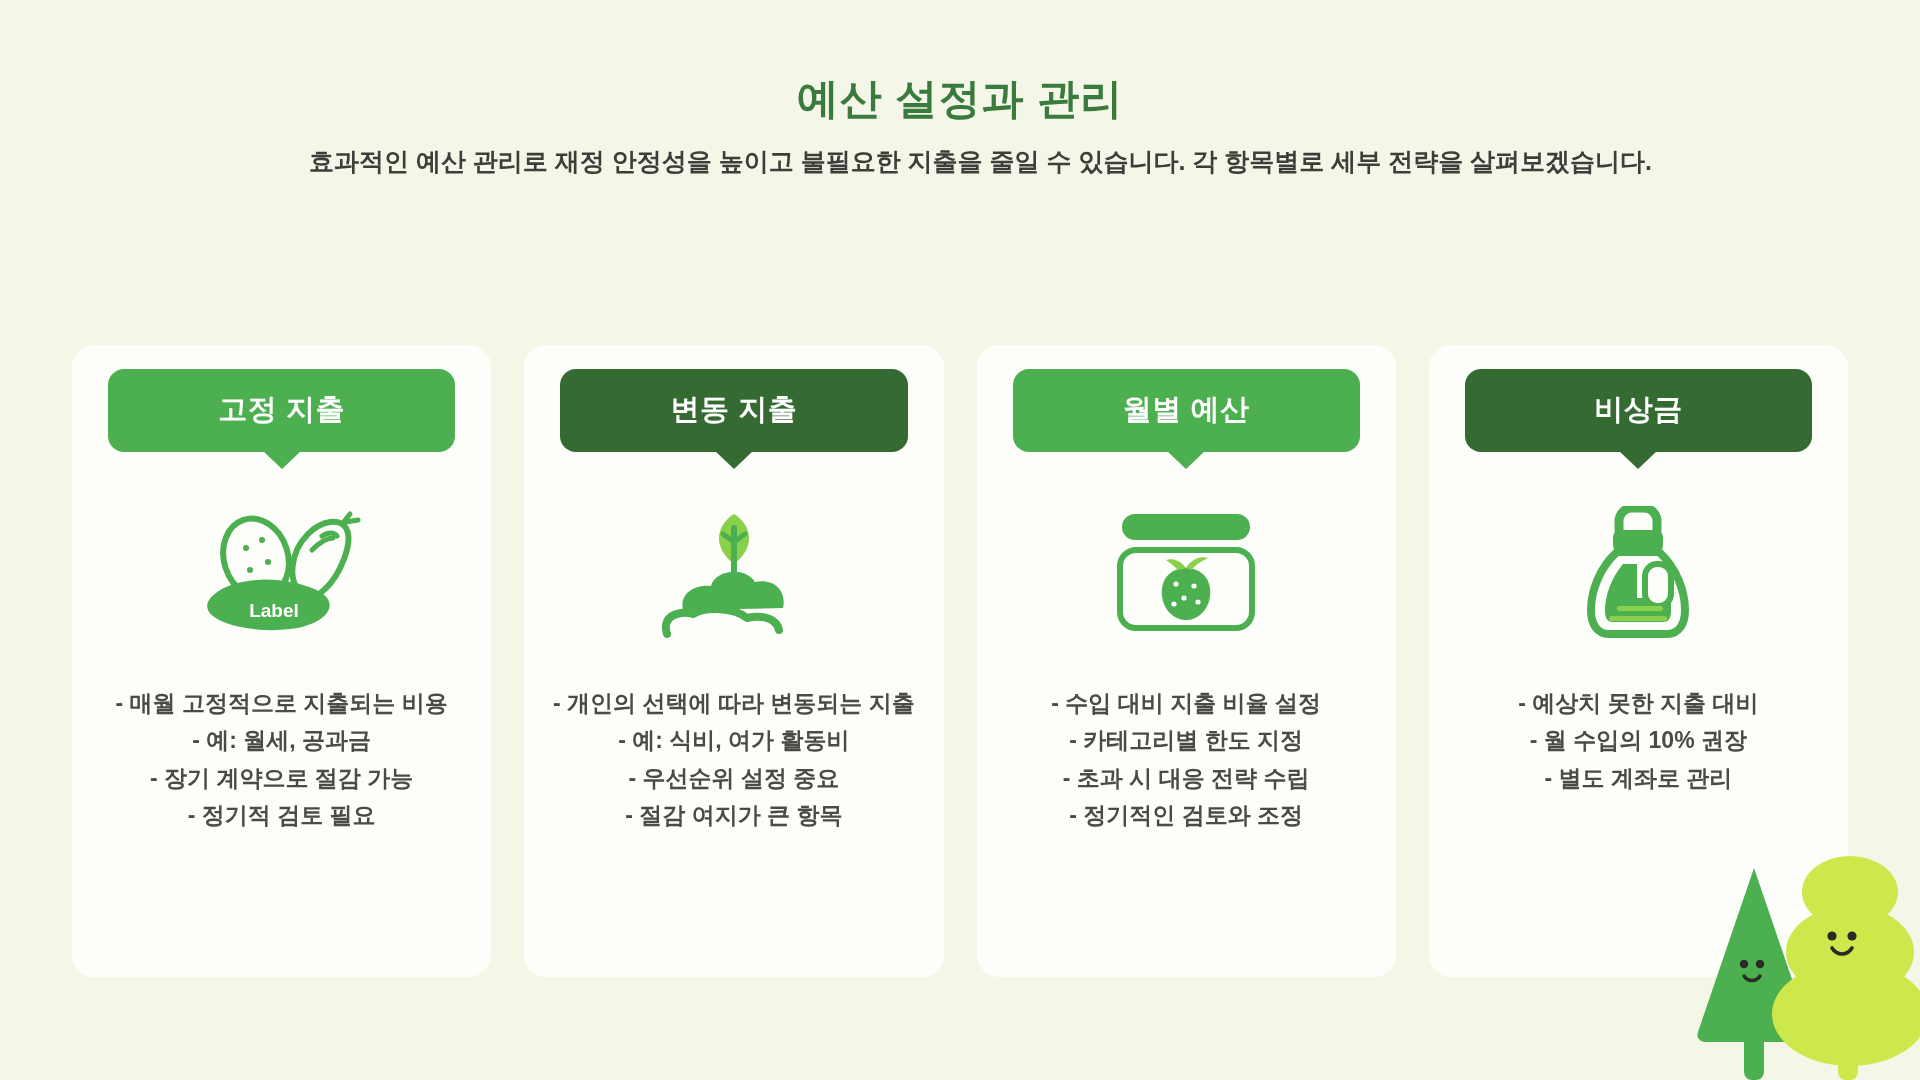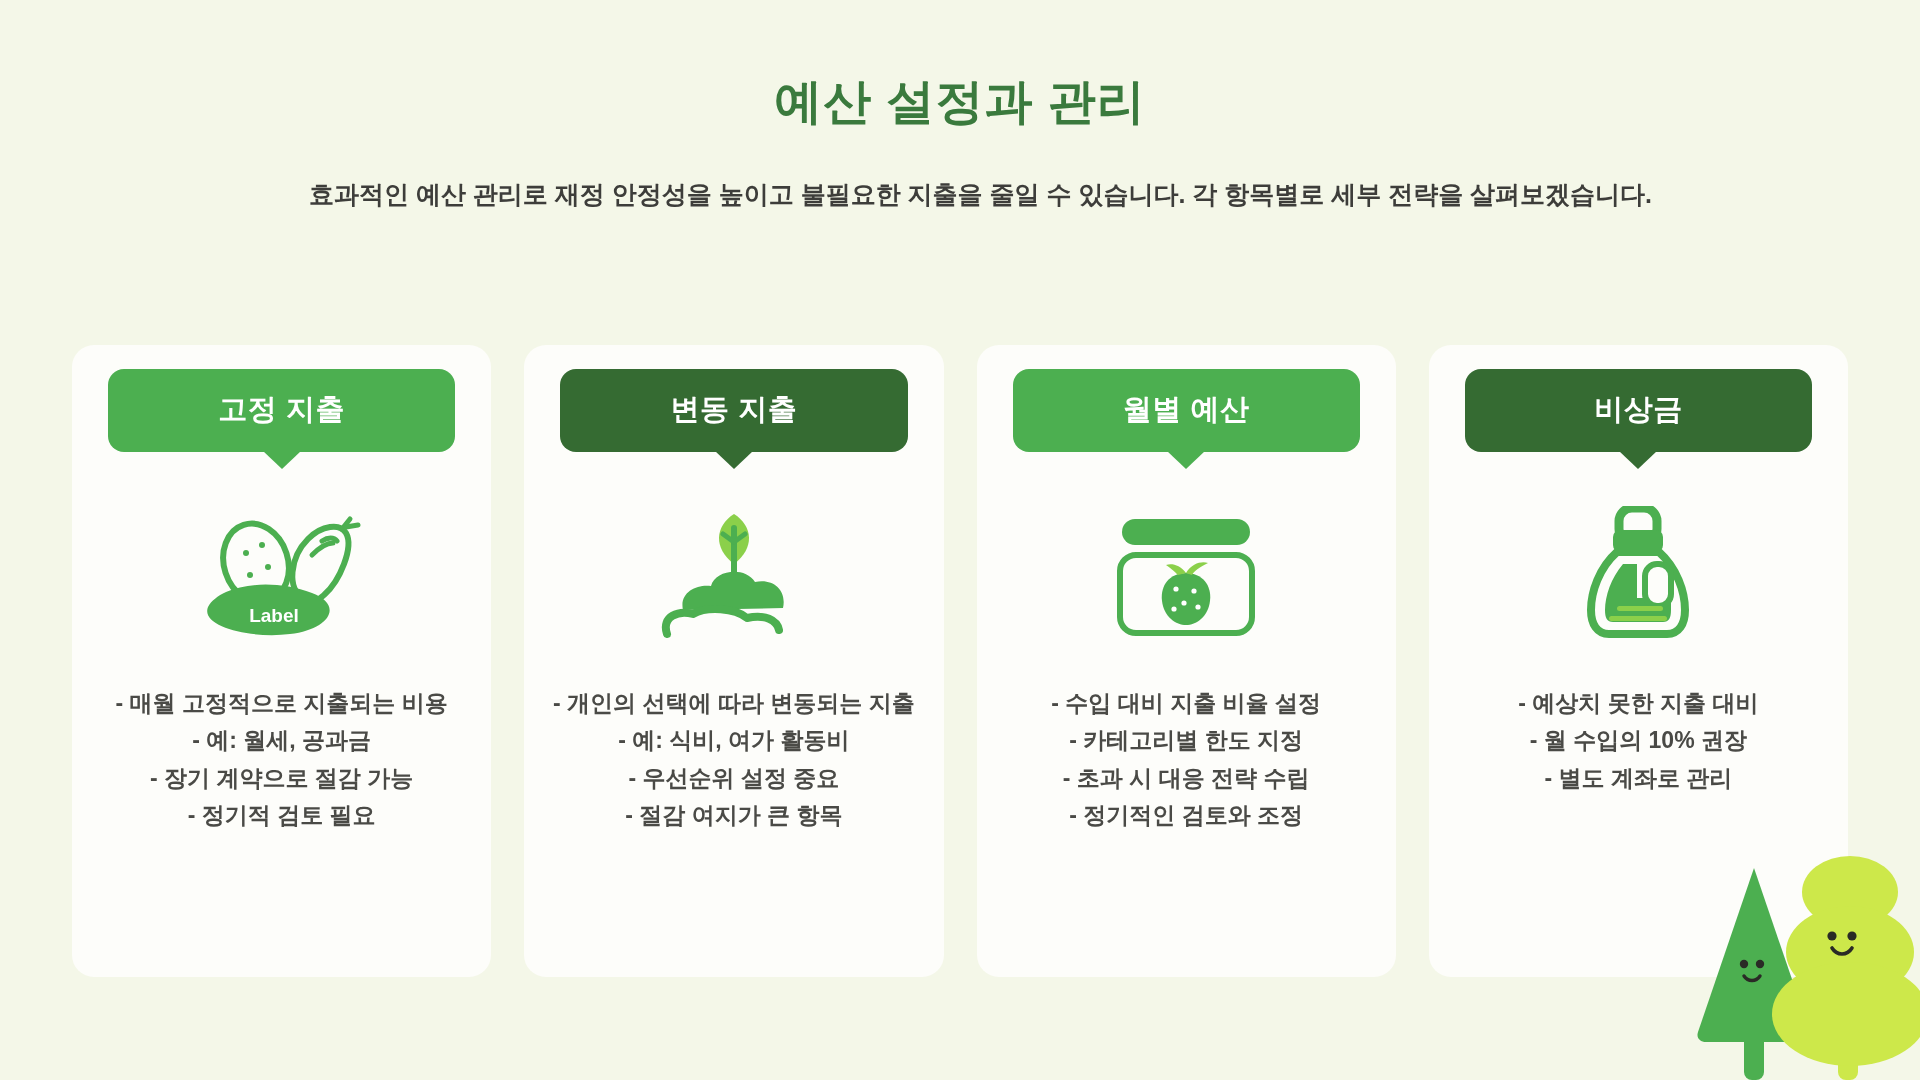--- a/index.html
+++ b/index.html
@@ -10,29 +10,29 @@
   body {
     background: #f4f7e8;
     font-family: "Liberation Sans", "DejaVu Sans", sans-serif;
     position: relative;
   }
 
   
   #page-title {
     text-align: center;
     margin-top: 76px;
-    font-size: 48px;
+    font-size: 42px;
     font-weight: 800;
     letter-spacing: 1px;
     color: #3a7a3d;
     line-height: 1.1;
   }
   #page-subtitle {
     text-align: center;
-    margin-top: 48px;
+    margin-top: 22px;
     font-size: 25px;
     font-weight: 600;
     color: #3d3d3a;
     line-height: 1.4;
     padding-left: 41px;
   }
 
   
   #cards {
     position: absolute;
@@ -74,21 +74,21 @@
     border-right: 19px solid transparent;
     border-top: 18px solid var(--hdr);
   }
   .hdr-light { --hdr: #4caf50; background: #4caf50; }
   .hdr-dark  { --hdr: #356b32; background: #356b32; }
 
   .card-icon {
     margin-top: 54px;
     height: 135px;
     display: flex;
-    align-items: flex-end;
+    align-items: flex-start;
     justify-content: center;
   }
   .card-body {
     margin-top: 44px;
     width: 100%;
     text-align: center;
     font-size: 23px;
     line-height: 1.62;
     color: #4a4a46;
     font-weight: 700;

